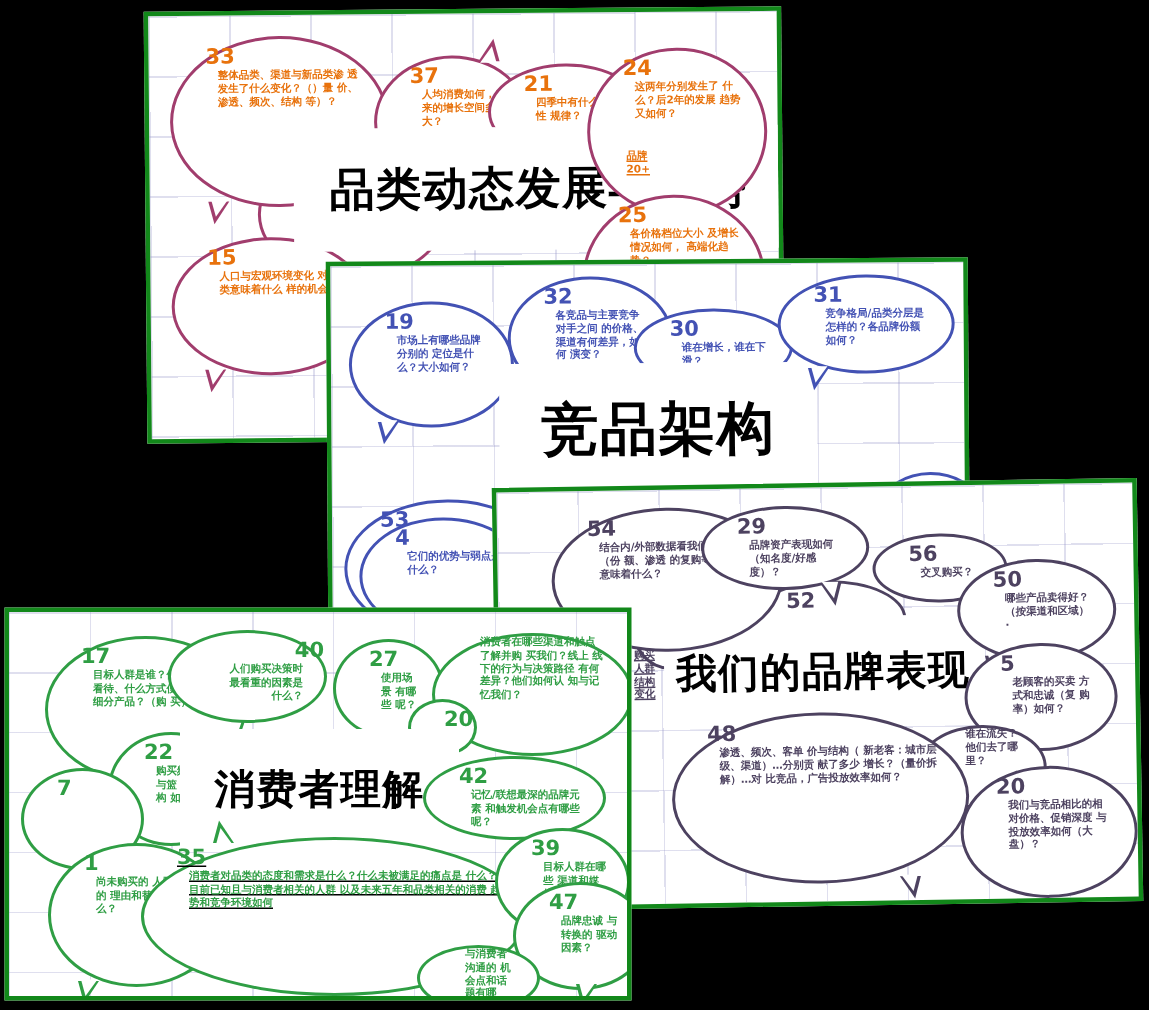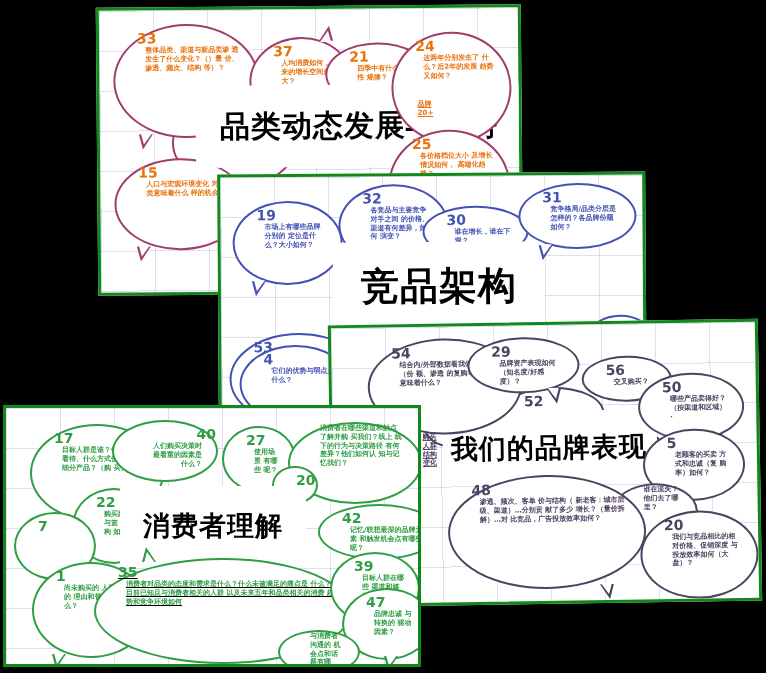--- a/index.html
+++ b/index.html
@@ -202,21 +202,21 @@
     </div>
     <div class="layer above">
         <div class="bubble tail-bl" style="left: 26px; top: 154px; width: 118px; height: 96px;">
           <span class="num">1</span>
           <span class="txt">尚未购买的 人群不买的 理由和替代 品是什么？</span>
         </div>
         <div class="bubble tail-tl" style="left: 88px; top: 150px; width: 258px; height: 106px; text-decoration: underline;">
           <span class="num">35</span>
           <span class="txt">消费者对品类的态度和需求是什么？什么未被满足的痛点是 什么？ 目前已知且与消费者相关的人群 以及未来五年和品类相关的消费 趋势和竞争环境如何</span>
         </div>
-        <div class="bubble" style="left: 312px; top: 96px; width: 122px; height: 56px;">
+        <div class="bubble" style="left: 276px; top: 96px; width: 122px; height: 56px;">
           <span class="num">42</span>
           <span class="txt">记忆/联想最深的品牌元素 和触发机会点有哪些 呢？</span>
         </div>
         <div class="bubble" style="left: 324px; top: 144px; width: 90px; height: 72px;">
           <span class="num">39</span>
           <span class="txt">目标人群在哪些 渠道和媒体 上花时间？在意什 么？</span>
         </div>
         <div class="bubble tail-bc" style="left: 336px; top: 180px; width: 90px; height: 72px;">
           <span class="num">47</span>
           <span class="txt">品牌忠诚 与转换的 驱动因素？</span>

